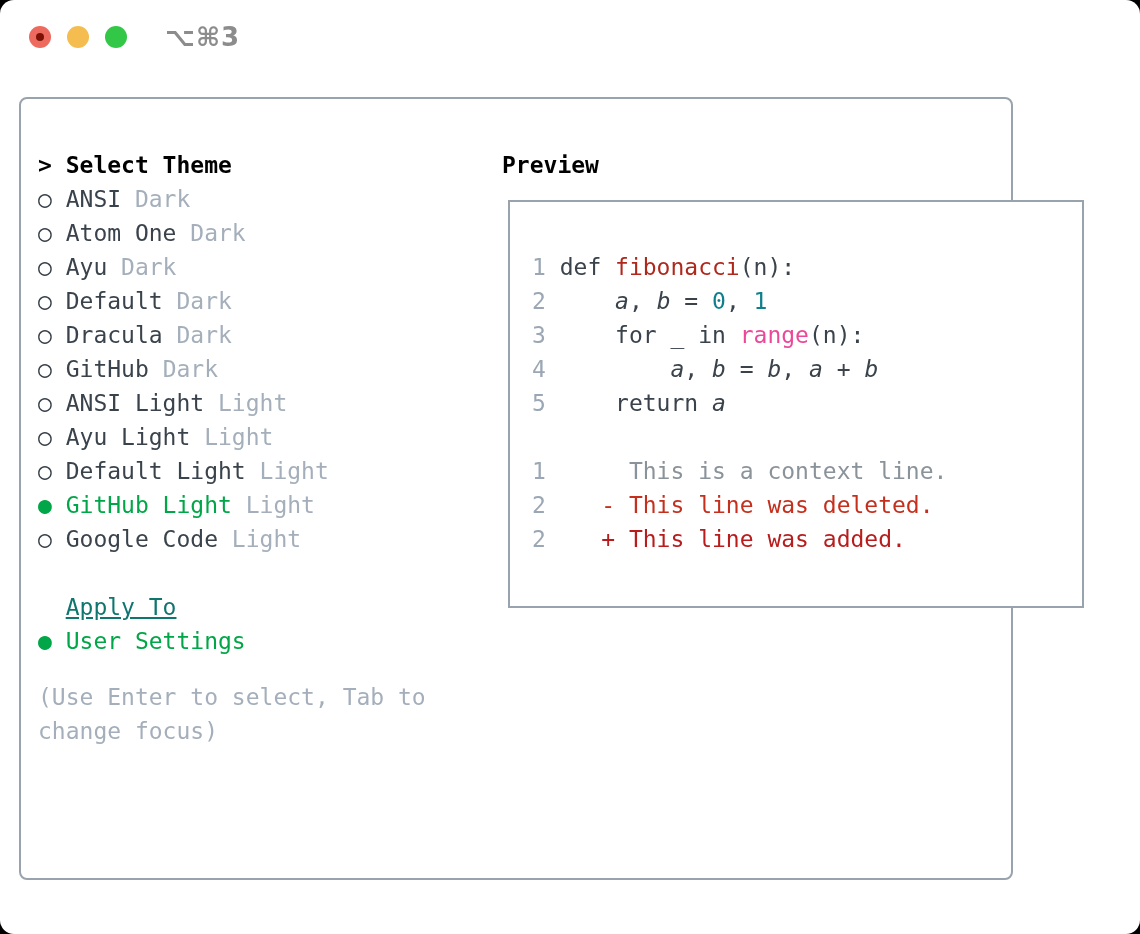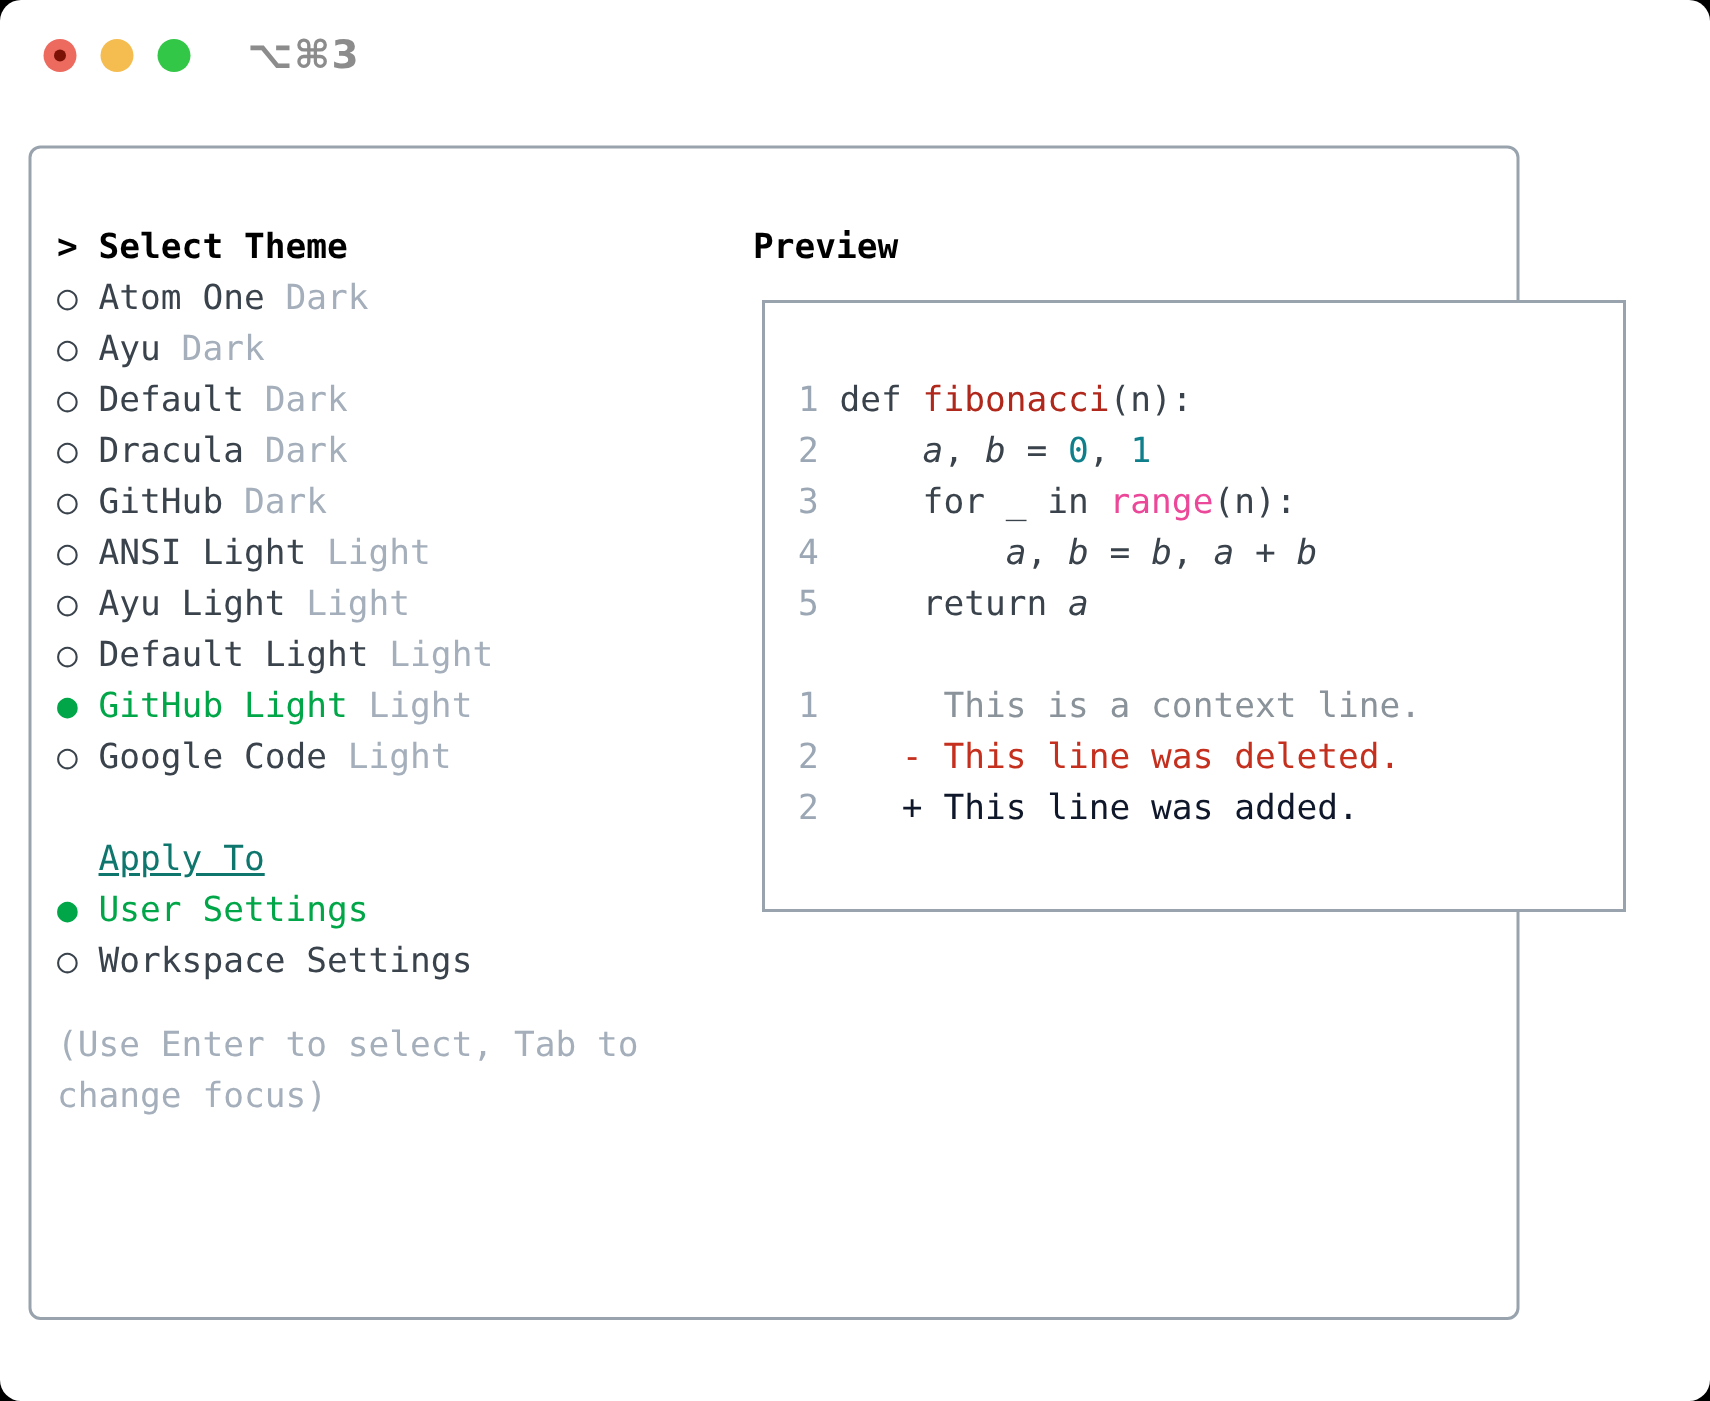--- a/index.html
+++ b/index.html
@@ -57,21 +57,21 @@
   }
   .code-row{height:34px;}
   .ln{display:inline-block;width:2ch;color:#9ba7b4;}
   .c-plain{color:#3a434c;}
   .c-var{color:#3a434c;font-style:italic;}
   .c-func{color:#b0281c;}
   .c-number{color:#0f7f8b;}
   .c-builtin{color:#ec4899;text-align:right;}
   .c-context{color:#8a929a;}
   .c-deleted{color:#c5301e;}
-  .c-added{color:#0f172a;text-align:center;}
+  .c-added{color:#b91c1c;text-align:center;}
 </style>
 </head>
 <body>
 
 <div class="window">
 
   <div class="titlebar">
     <span class="light light-close">
         <span class="unsaved-dot"></span>
       </span>
@@ -79,39 +79,39 @@
     <span class="light light-zoom"></span>
   </div>
   <div class="win-title">⌥⌘3</div>
 
   <div class="panel">
 
     <div class="left-col">
       <div class="row"><span class="bullet prompt">&gt;</span><span class="heading">Select Theme</span></div>
 
       <div>
+          <div class="row theme-row"><span class="bullet">○</span><span class="name">ANSI</span><span class="tag">Dark</span></div>
           <div class="row theme-row"><span class="bullet">○</span><span class="name">Atom One</span><span class="tag">Dark</span></div>
           <div class="row theme-row"><span class="bullet">○</span><span class="name">Ayu</span><span class="tag">Dark</span></div>
           <div class="row theme-row"><span class="bullet">○</span><span class="name">Default</span><span class="tag">Dark</span></div>
           <div class="row theme-row"><span class="bullet">○</span><span class="name">Dracula</span><span class="tag">Dark</span></div>
           <div class="row theme-row"><span class="bullet">○</span><span class="name">GitHub</span><span class="tag">Dark</span></div>
           <div class="row theme-row"><span class="bullet">○</span><span class="name">ANSI Light</span><span class="tag">Light</span></div>
           <div class="row theme-row"><span class="bullet">○</span><span class="name">Ayu Light</span><span class="tag">Light</span></div>
           <div class="row theme-row"><span class="bullet">○</span><span class="name">Default Light</span><span class="tag">Light</span></div>
           <div class="row theme-row selected"><span class="bullet">●</span><span class="name">GitHub Light</span><span class="tag">Light</span></div>
           <div class="row theme-row"><span class="bullet">○</span><span class="name">Google Code</span><span class="tag">Light</span></div>
         </div>
 
       <div class="row blank"></div>
 
       <div class="row indent"><span class="apply-heading">Apply To</span></div>
 
       <div>
           <div class="row apply-row selected"><span class="bullet">●</span><span class="name">User Settings</span></div>
-          <div class="row apply-row"><span class="bullet">○</span><span class="name">Workspace Settings</span></div>
         </div>
 
       <div class="hint">(Use Enter to select, Tab to change focus)</div>
     </div>
 
     <div class="preview-title">Preview</div>
 
     <div class="code-box"><div class="code-row"><span class="ln">1</span><span class="c-plain">def </span><span class="c-func">fibonacci</span><span class="c-plain">(n):</span></div><div class="code-row"><span class="ln">2</span><span class="c-plain">    </span><span class="c-var">a</span><span class="c-plain">, </span><span class="c-var">b</span><span class="c-plain"> = </span><span class="c-number">0</span><span class="c-plain">, </span><span class="c-number">1</span></div><div class="code-row"><span class="ln">3</span><span class="c-plain">    for _ in </span><span class="c-builtin">range</span><span class="c-plain">(n):</span></div><div class="code-row"><span class="ln">4</span><span class="c-plain">        </span><span class="c-var">a</span><span class="c-plain">, </span><span class="c-var">b</span><span class="c-plain"> = </span><span class="c-var">b</span><span class="c-plain">, </span><span class="c-var">a</span><span class="c-plain"> + </span><span class="c-var">b</span></div><div class="code-row"><span class="ln">5</span><span class="c-plain">    return </span><span class="c-var">a</span></div><div class="code-row"><span class="ln"></span></div><div class="code-row"><span class="ln">1</span><span class="c-context">     This is a context line.</span></div><div class="code-row"><span class="ln">2</span><span class="c-deleted">   - This line was deleted.</span></div><div class="code-row"><span class="ln">2</span><span class="c-added">   + This line was added.</span></div></div>
 
   </div>

